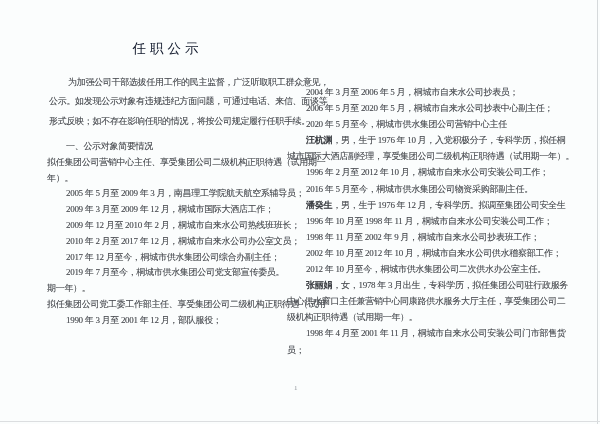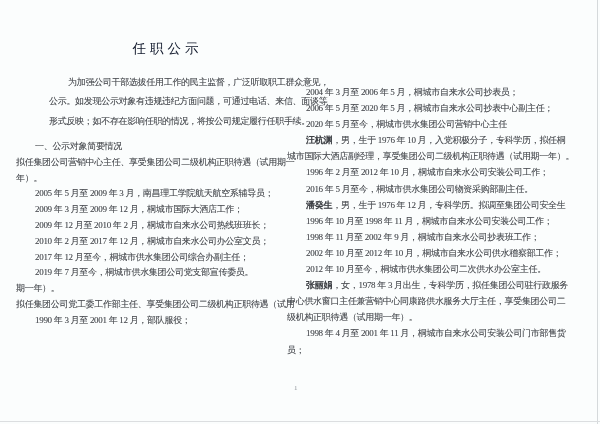--- a/index.html
+++ b/index.html
@@ -14,21 +14,21 @@
   .title {
     position:absolute; left:20px; top:40px; width:295px; margin:0;
     text-align:center; font-size:13.5px; font-weight:normal; letter-spacing:4px;
     color:#0f172a;
   }
   .col {
     position:absolute; font-size:9px; letter-spacing:-0.3px;
     text-shadow:0 0 0.5px rgba(75,78,83,0.45);
   }
   #intro-col { left:49px; top:73px;  width:284px; line-height:19.3px; }
-  #left-col  { left:16px; top:139px; width:284px; line-height:15.8px; }
+  #left-col  { left:47px; top:139px; width:284px; line-height:15.8px; }
   #right-col { left:287px; top:84px; width:302px; line-height:16.1px; }
   .line { white-space:nowrap; }
   .line.ind { padding-left:19px; }
   .nm { font-weight:bold; color:#3e4146; letter-spacing:-0.2px;text-align:right; }
   .pageno {
     position:absolute; left:294px; top:384px;
     font-size:7px; color:#8f949a; font-family:"Liberation Serif",serif;
   }
 </style>
 </head>

